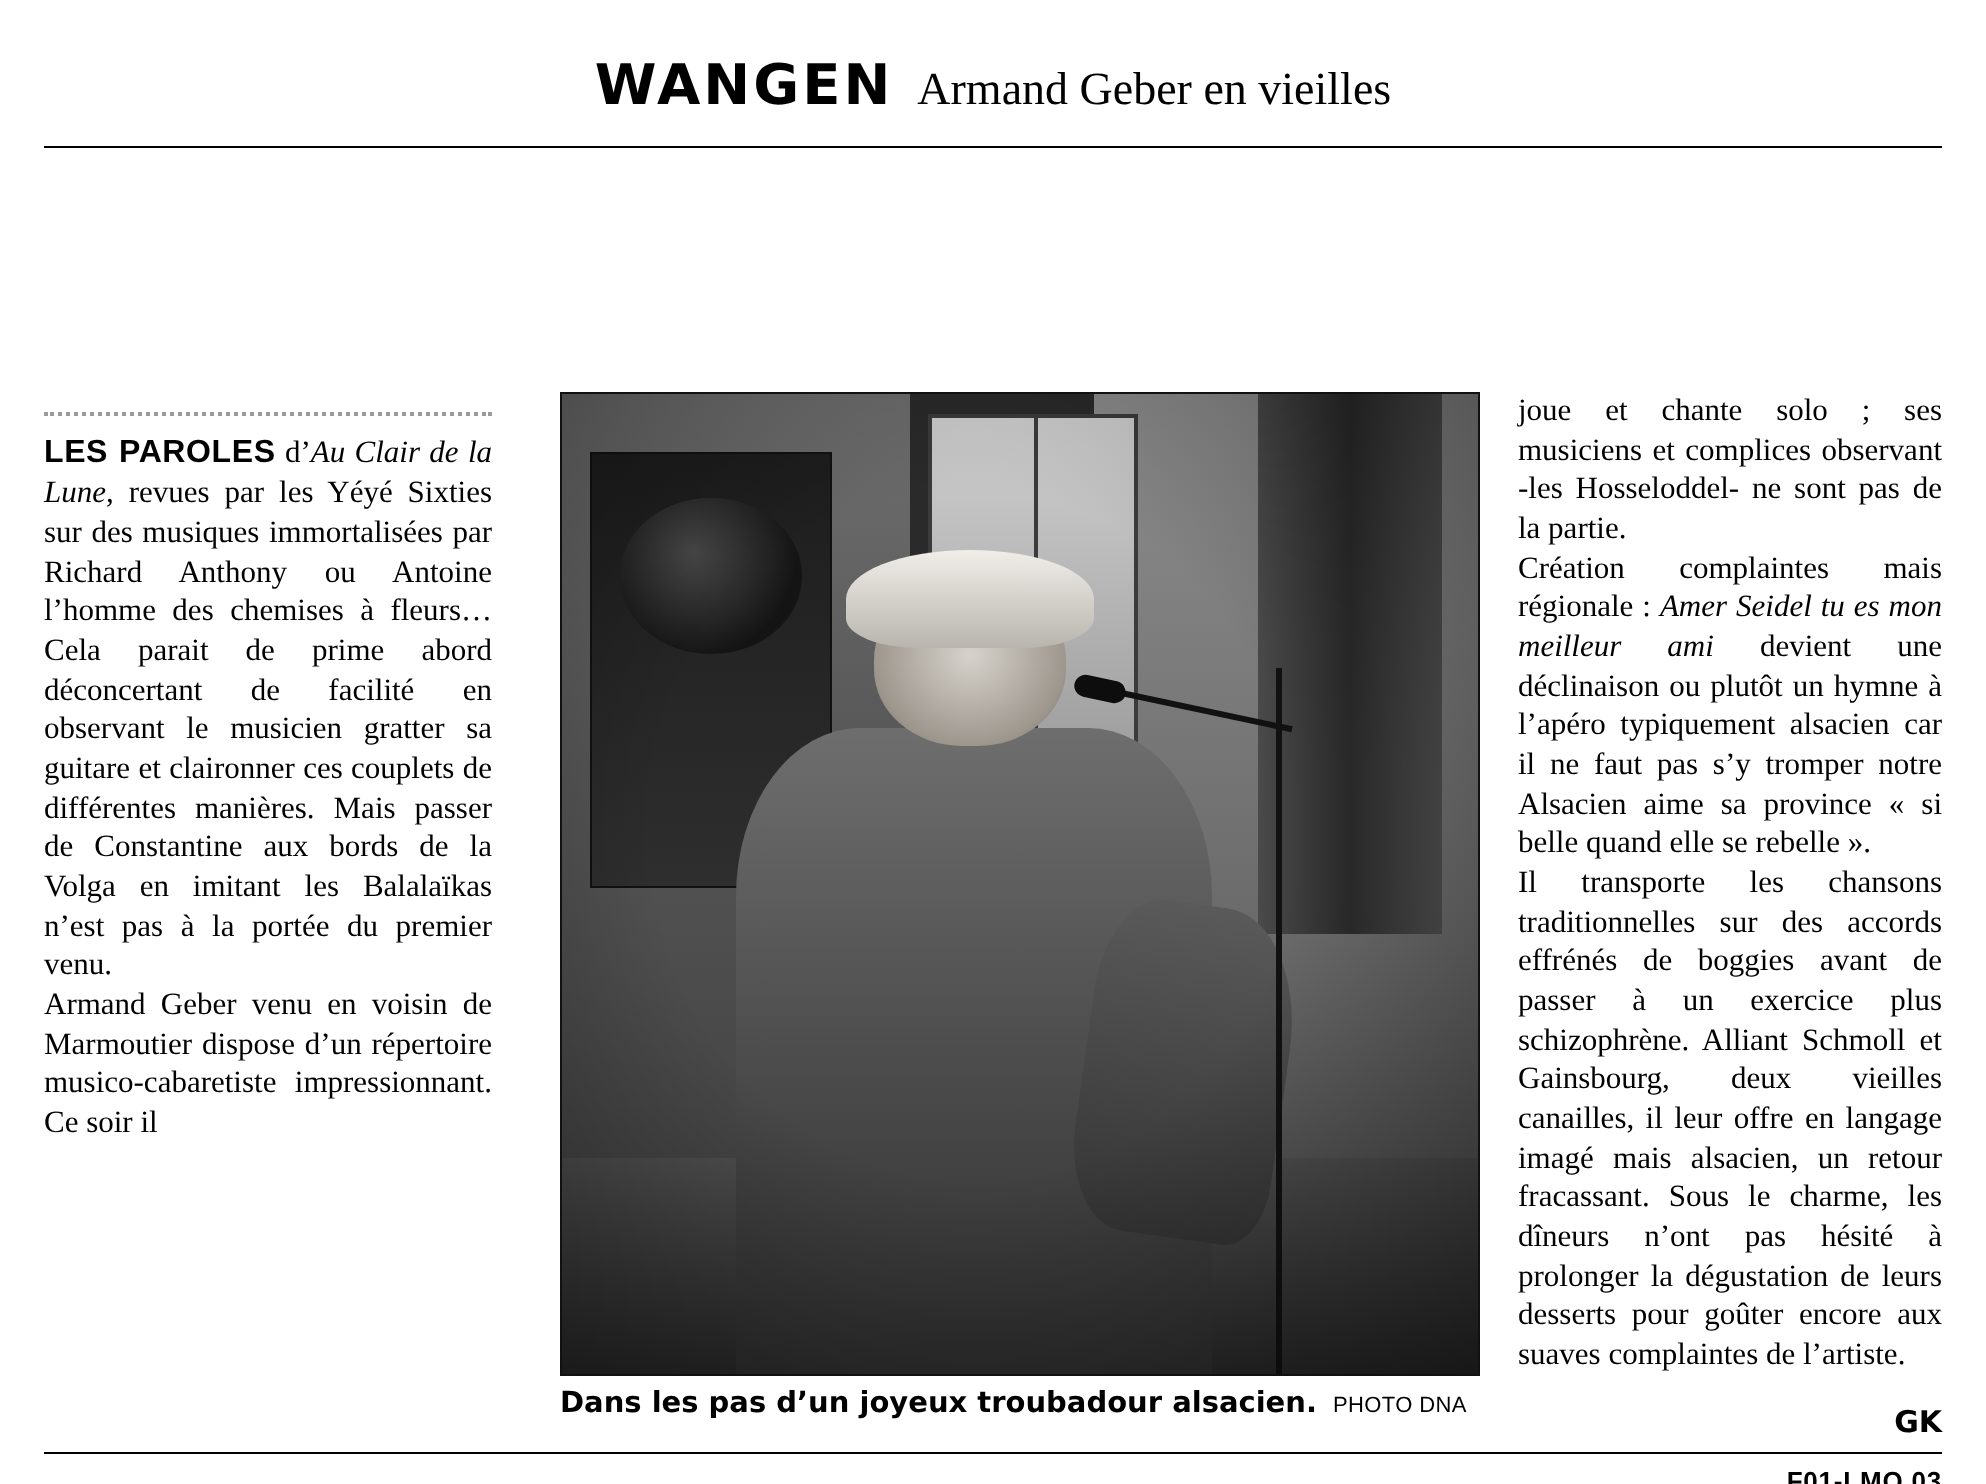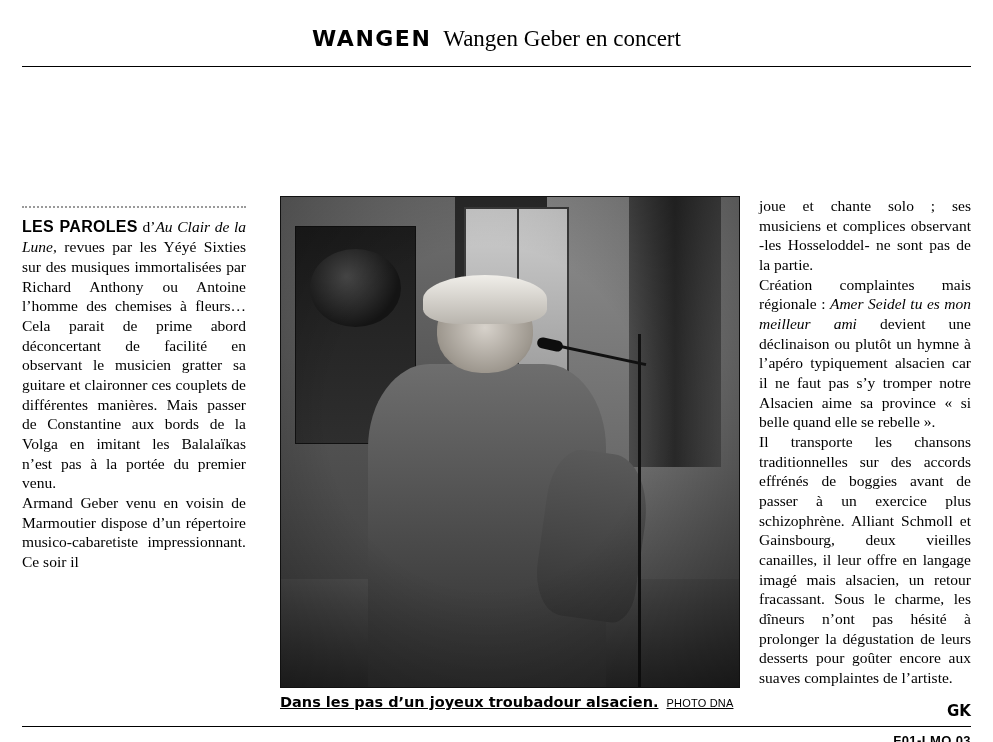--- a/index.html
+++ b/index.html
@@ -28,21 +28,21 @@
     margin-top: 26px;
     text-align: center;
     font-family: "Liberation Sans", sans-serif;
     display: flex;
     justify-content: center;
     align-items: baseline;
     gap: 12px;
   }
   .kicker-place {
     font-weight: bold;
-    font-size: 22px;
+    font-size: 28px;
     letter-spacing: 1.5px;
     font-family: "DejaVu Sans", sans-serif;
   }
   .kicker-title {
     font-size: 23px;
     font-family: "Liberation Serif", serif;
     letter-spacing: 0px;
   }
   .headline {
     text-align: center;
@@ -113,21 +113,20 @@
     font-size: 17px;
     margin: 11px 0 4px 0;
   }
 
   
   .photo-block {
     position: absolute;
     left: 258px;
     top: 0;
     width: 460px;
-    text-decoration: underline;
   }
   .photo {
     width: 460px;
     height: 492px;
     border: 1px solid #111;
     box-sizing: border-box;
     position: relative;
     overflow: hidden;
     background: #2a2a2a;
   }
@@ -246,21 +245,21 @@
     height: 1px; background: #000;
   }
 </style>
 </head>
 <body>
 
 <div class="page">
 
   <div class="kicker-row">
     <span class="kicker-place">WANGEN</span>
-    <span class="kicker-title">Wangen Geber en concert</span>
+    <span class="kicker-title">Armand Geber en vieilles</span>
   </div>
 
 
   <div class="rule"></div>
 
   <div class="cols">
 
     <div class="col-left">
       <div class="dotline"></div>
       <p>

